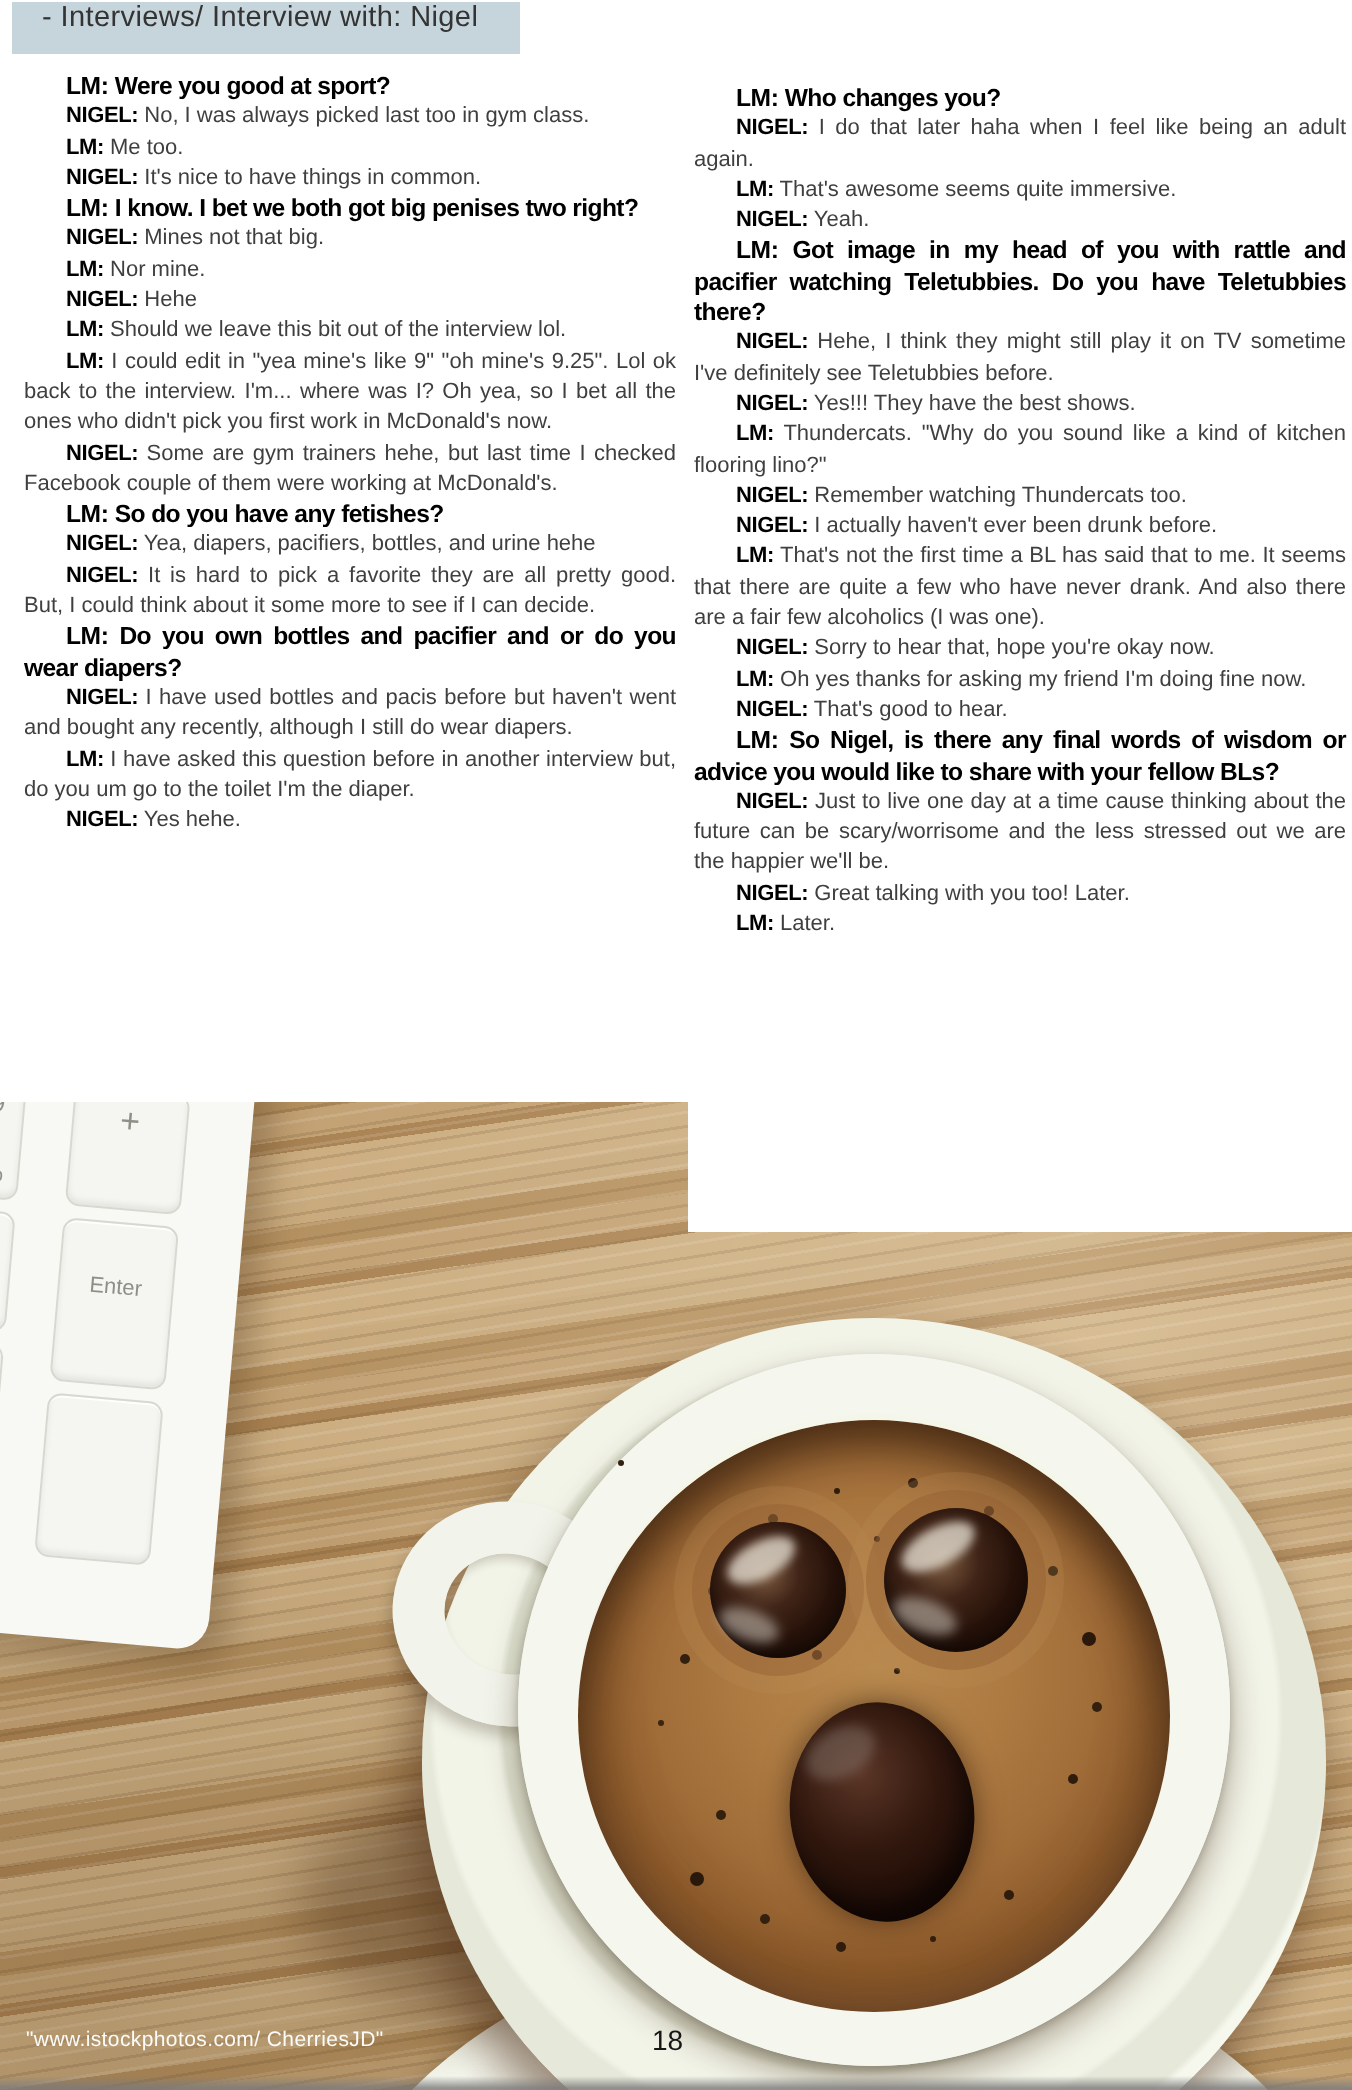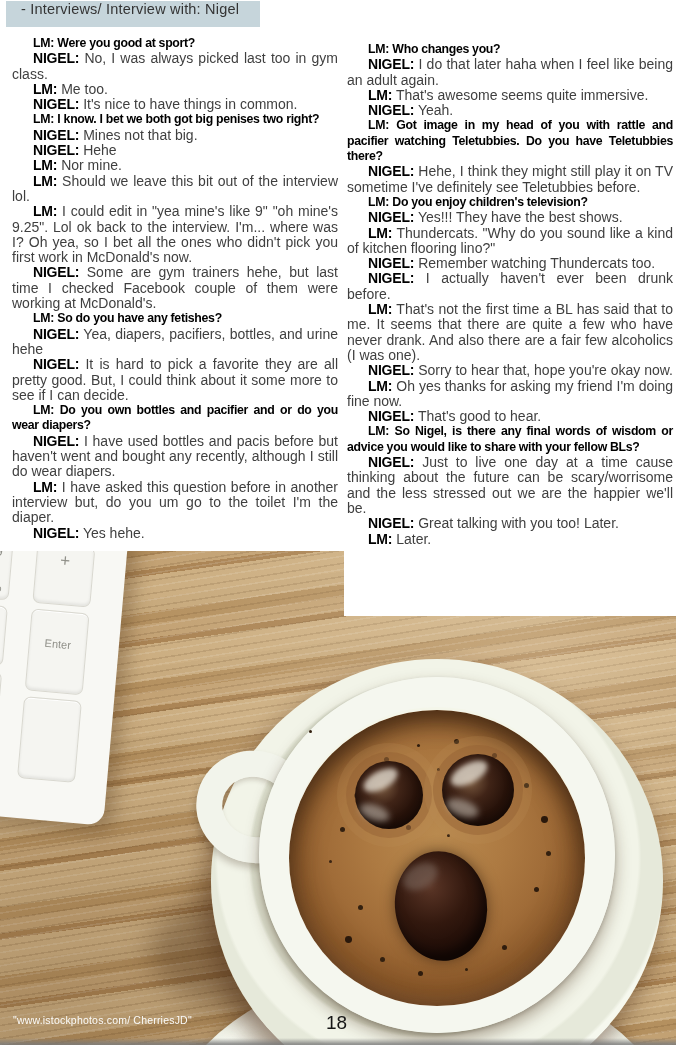--- a/index.html
+++ b/index.html
@@ -9,21 +9,21 @@
   
   .header-bar{position:absolute;left:6px;top:1px;width:254px;height:26px;
     background:#c6d5db;display:flex;}
   .header-bar span{padding-left:15px;font-size:14.5px;color:#343434;letter-spacing:0.2px;}
 
   
   .col{position:absolute;top:36px;z-index:5;text-align:justify;}
   .col-left{left:12px;width:326px;}
   .col-right{left:344px;width:332px;height:580px;background:#ffffff;
              padding:6px 3px 0 3px;box-sizing:border-box;}
-  .line{margin:0;font-size:14px;line-height:15.3px;color:#3f3f3f;}
+  .line{margin:0;font-size:11px;line-height:15.3px;color:#3f3f3f;}
   .line .spk{color:#000;font-weight:bold;letter-spacing:-0.2px;margin-left:21px;}
   .line.q{font-weight:bold;color:#000;font-size:12.3px;letter-spacing:-0.3px;}
 
   
   .photo{position:absolute;left:0;top:551px;width:676px;height:494px;overflow:hidden;z-index:1;
     background:
       repeating-linear-gradient(171deg, rgba(92,62,30,0.16) 0 1.5px, rgba(0,0,0,0) 1.5px 6px,
                                 rgba(255,255,255,0.12) 6px 7.5px, rgba(0,0,0,0) 7.5px 13px),
       repeating-linear-gradient(172deg, #c7a97c 0 13px, #b4905f 13px 25px, #c2a173 25px 39px,
                                 #a98252 39px 45px, #cbad80 45px 68px),
@@ -97,61 +97,60 @@
   .mouth{position:absolute;left:106px;top:141px;width:92px;height:110px;border-radius:50%;
     transform:rotate(-8deg);
     background:radial-gradient(circle at 42% 32%, #5a3526 0%, #32180e 40%, #1c0b06 75%);
     box-shadow:0 0 14px rgba(35,18,8,0.55), inset -4px -8px 12px rgba(0,0,0,0.5);}
   .mouth::before{content:"";position:absolute;left:12%;top:10%;width:40%;height:22%;border-radius:50%;
     background:rgba(160,150,140,0.35);filter:blur(3px);transform:rotate(-20deg);}
 
   
   .attribution{position:absolute;left:13px;top:463px;z-index:40;color:#fbfbf9;font-size:10.5px;
     letter-spacing:0.2px;}
-  .page-number{position:absolute;left:326px;top:461px;z-index:40;color:#161616;font-size:19px;}
+  .page-number{position:absolute;left:326px;top:461px;z-index:40;color:#161616;font-size:14px;}
   .bottom-shade{position:absolute;left:0;bottom:0;width:100%;height:7px;z-index:45;
     background:linear-gradient(180deg, rgba(120,120,120,0) 0%, rgba(122,122,122,0.8) 85%);}
 </style>
 </head>
 <body>
 
 <div id="page">
 
   <div class="header-bar">
     <span>- Interviews/ Interview with: Nigel</span>
   </div>
 
   <div class="col col-left">
       <p class="line q"><b class="spk">LM:</b> Were you good at sport?</p>
       <p class="line"><b class="spk">NIGEL:</b> No, I was always picked last too in gym class.</p>
       <p class="line"><b class="spk">LM:</b> Me too.</p>
       <p class="line"><b class="spk">NIGEL:</b> It's nice to have things in common.</p>
       <p class="line q"><b class="spk">LM:</b> I know.  I bet we both got big penises two right?</p>
       <p class="line"><b class="spk">NIGEL:</b> Mines not that big.</p>
+      <p class="line"><b class="spk">LM:</b> Nor mine.</p>
       <p class="line"><b class="spk">NIGEL:</b> Hehe</p>
-      <p class="line"><b class="spk">LM:</b> Nor mine.</p>
       <p class="line"><b class="spk">LM:</b> Should we leave this bit out of the interview lol.</p>
       <p class="line"><b class="spk">LM:</b> I could edit in "yea mine's like 9" "oh mine's 9.25".  Lol ok back to the interview.  I'm... where was I?  Oh yea, so I bet all the ones who didn't pick you first work in McDonald's now.</p>
       <p class="line"><b class="spk">NIGEL:</b> Some are gym trainers hehe, but last time I checked Facebook couple of them were working at McDonald's.</p>
       <p class="line q"><b class="spk">LM:</b> So do you have any fetishes?</p>
       <p class="line"><b class="spk">NIGEL:</b> Yea, diapers, pacifiers, bottles, and urine hehe</p>
       <p class="line"><b class="spk">NIGEL:</b> It is hard to pick a favorite they are all pretty good.  But, I could think about it some more to see if I can decide.</p>
       <p class="line q"><b class="spk">LM:</b> Do you own bottles and pacifier and or do you wear diapers?</p>
       <p class="line"><b class="spk">NIGEL:</b> I have used bottles and pacis before but haven't went and bought any recently, although I still do wear diapers.</p>
       <p class="line"><b class="spk">LM:</b> I have asked this question before in another interview but, do you um go to the toilet I'm the diaper.</p>
       <p class="line"><b class="spk">NIGEL:</b> Yes hehe.</p>
     </div>
   <div class="col col-right">
       <p class="line q"><b class="spk">LM:</b> Who changes you?</p>
       <p class="line"><b class="spk">NIGEL:</b> I do that later haha when I feel like being an adult again.</p>
       <p class="line"><b class="spk">LM:</b> That's awesome seems quite immersive.</p>
       <p class="line"><b class="spk">NIGEL:</b> Yeah.</p>
       <p class="line q"><b class="spk">LM:</b> Got image in my head of you with rattle and pacifier watching Teletubbies.  Do you have Teletubbies there?</p>
       <p class="line"><b class="spk">NIGEL:</b> Hehe, I think they might still play it on TV sometime I've definitely see Teletubbies before.</p>
-      <p class="line q"><b class="spk">LM:</b> Do you enjoy children's television?</p>
       <p class="line"><b class="spk">NIGEL:</b> Yes!!!  They have the best shows.</p>
       <p class="line"><b class="spk">LM:</b> Thundercats.  "Why do you sound like a kind of kitchen flooring lino?"</p>
       <p class="line"><b class="spk">NIGEL:</b> Remember watching Thundercats too.</p>
       <p class="line"><b class="spk">NIGEL:</b> I actually haven't ever been drunk before.</p>
       <p class="line"><b class="spk">LM:</b> That's not the first time a BL has said that to me.  It seems that there are quite a few who have never drank.  And also there are a fair few alcoholics (I was one).</p>
       <p class="line"><b class="spk">NIGEL:</b> Sorry to hear that, hope you're okay now.</p>
       <p class="line"><b class="spk">LM:</b> Oh yes thanks for asking my friend I'm doing fine now.</p>
       <p class="line"><b class="spk">NIGEL:</b> That's good to hear.</p>
       <p class="line q"><b class="spk">LM:</b> So Nigel, is there any final words of wisdom or advice you would like to share with your fellow BLs?</p>
       <p class="line"><b class="spk">NIGEL:</b> Just to live one day at a time cause thinking about the future can be scary/worrisome and the less stressed out we are the happier we'll be.</p>

